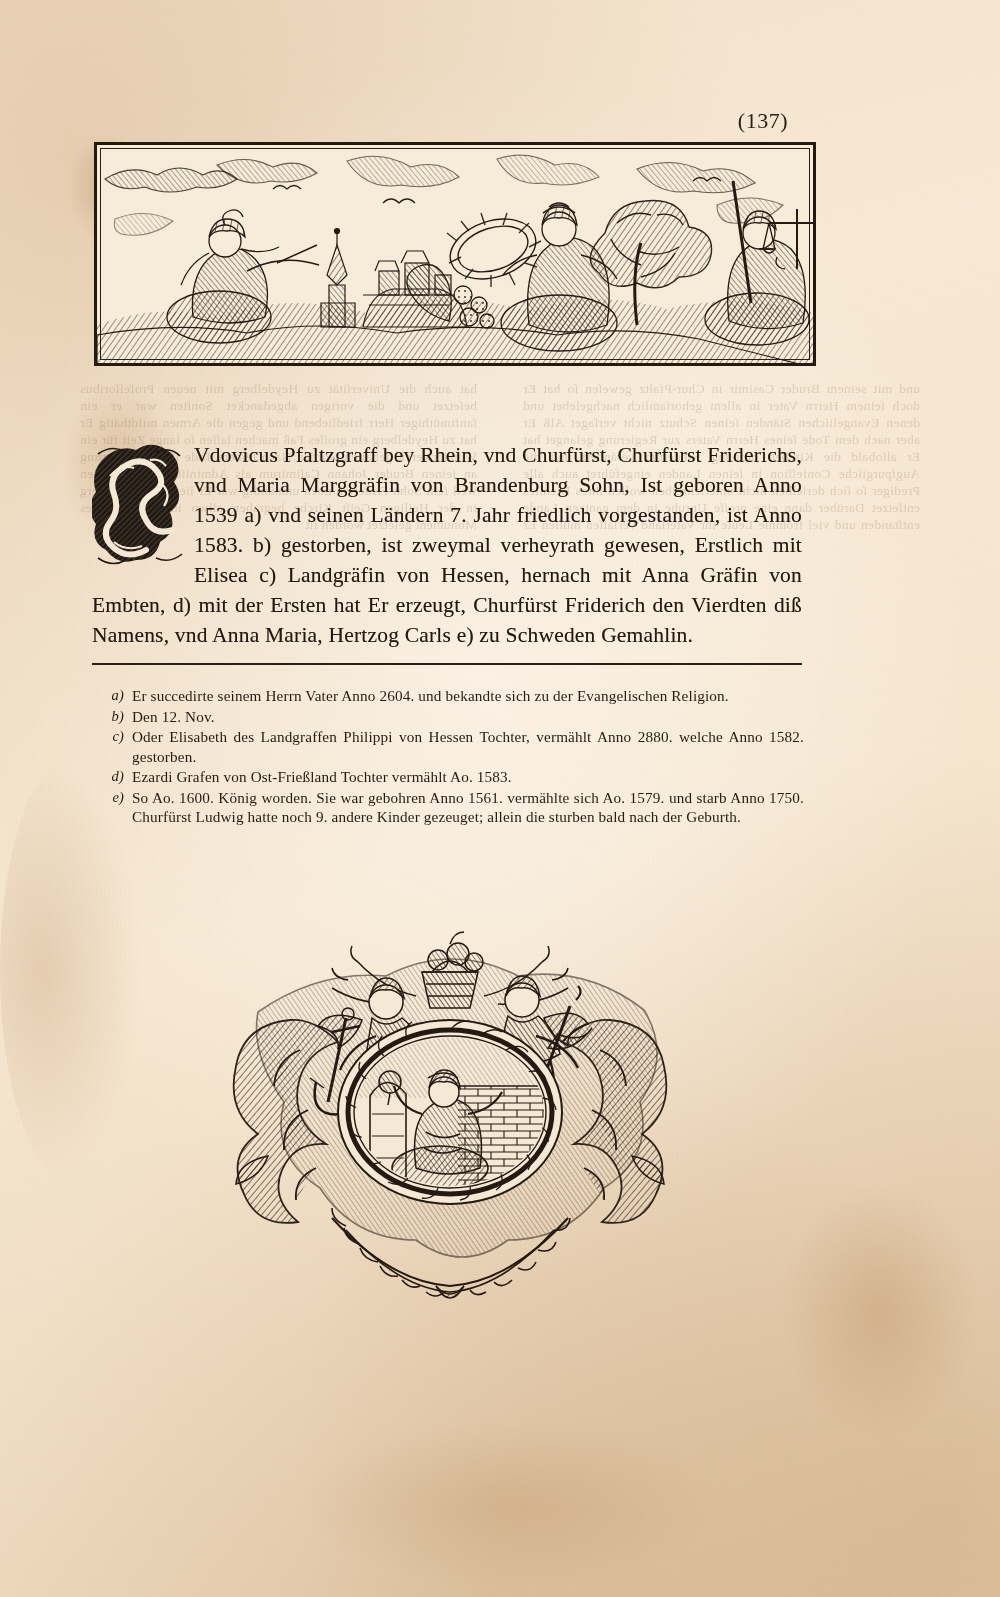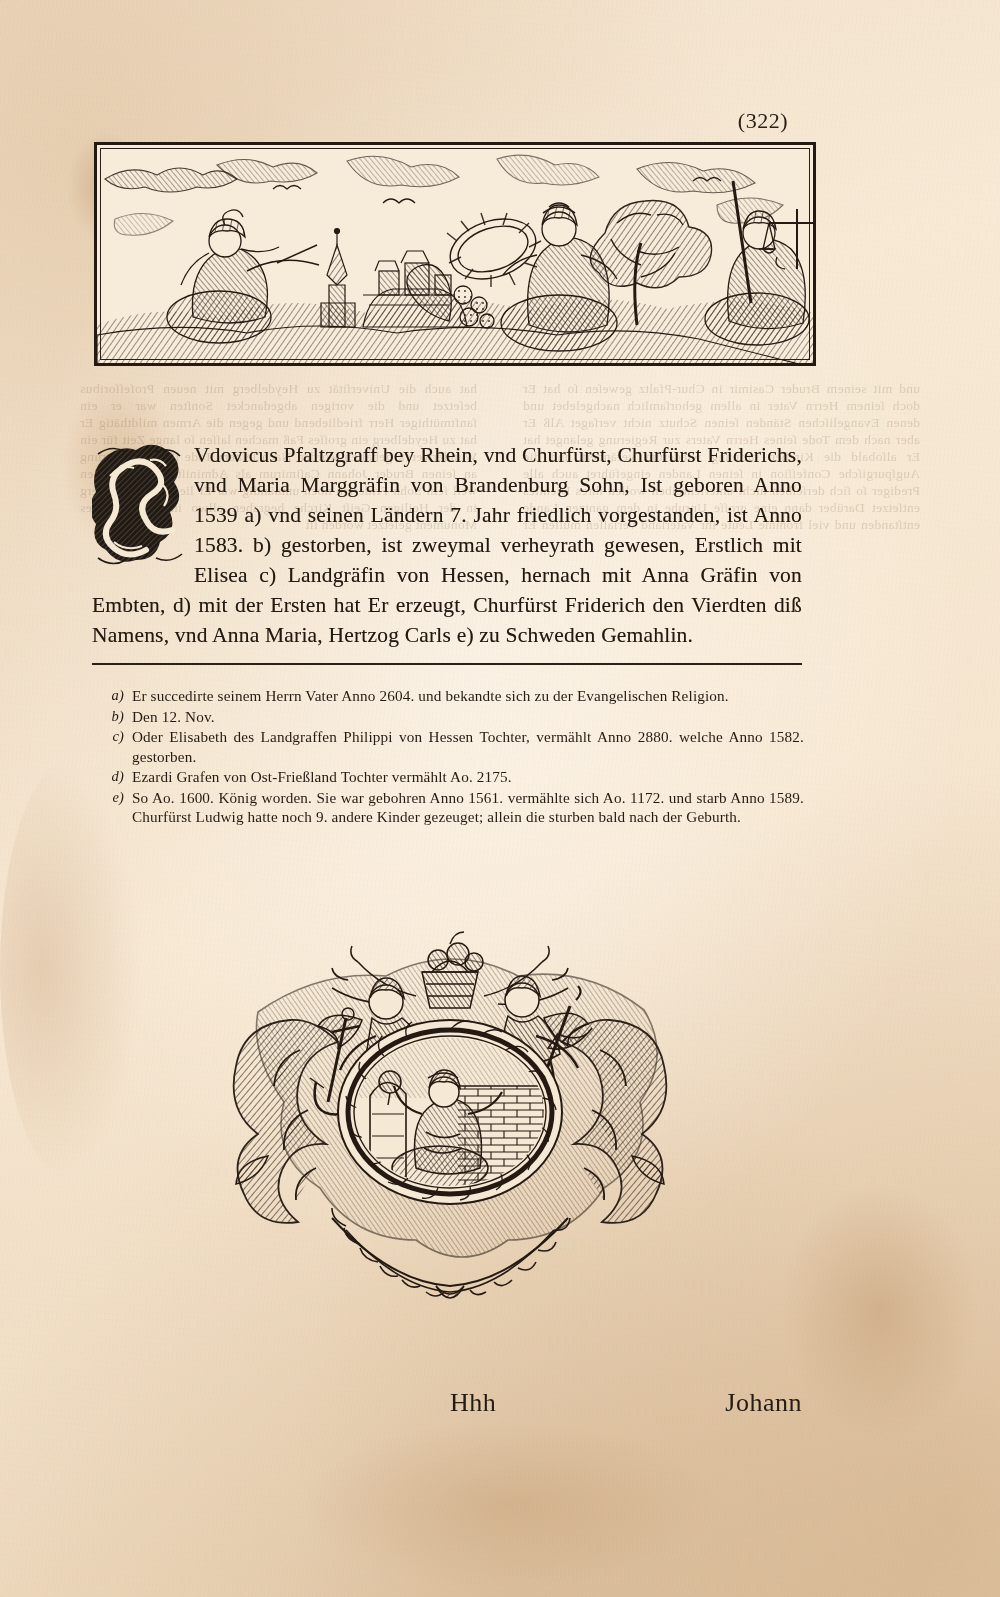--- a/index.html
+++ b/index.html
@@ -198,21 +198,21 @@
   <div id="grain"></div>
 
   <div class="stain" style="left:60px;top:380px;width:120px;height:170px;background:radial-gradient(ellipse at 50% 50%, rgba(176,126,74,0.28), rgba(176,126,74,0) 70%);"></div>
   <div class="stain" style="left:66px;top:132px;width:80px;height:110px;background:radial-gradient(ellipse at 50% 50%, rgba(170,120,70,0.30), rgba(170,120,70,0) 70%);"></div>
   <div class="stain" style="left:780px;top:1180px;width:200px;height:260px;background:radial-gradient(ellipse at 50% 50%, rgba(168,118,68,0.26), rgba(168,118,68,0) 70%);"></div>
   <div class="stain" style="left:300px;top:1420px;width:420px;height:170px;background:radial-gradient(ellipse at 50% 50%, rgba(172,122,72,0.20), rgba(172,122,72,0) 70%);"></div>
   <div class="stain" style="left:0px;top:760px;width:140px;height:420px;background:radial-gradient(ellipse at 30% 50%, rgba(165,115,66,0.22), rgba(165,115,66,0) 72%);"></div>
 
   <div id="showthrough">und mit seinem Bruder Casimir in Chur-Pfaltz geweſen ſo hat Er doch ſeinem Herrn Vater in allem gehorſamlich nachgelebet und denen Evangeliſchen Ständen ſeinen Schutz nicht verſaget Alß Er aber nach dem Tode ſeines Herrn Vaters zur Regierung gelanget hat Er alſobald die Kirchen ordnung wiederum verändert und die Augſpurgiſche Confeſſion in ſeinen Landen eingeführet auch alle Prediger ſo ſich derſelben nicht unterſchreiben wollen ihres Dienſtes entſetzet Darüber dann eine groſſe Unruhe in dem gantzen Lande entſtanden und viel fromme Leute ihr Vaterland verlaſſen müſſen Er hat auch die Univerſität zu Heydelberg mit neuen Profeſſoribus beſetzet und die vorigen abgedancket Sonſten war er ein ſanftmüthiger Herr friedliebend und gegen die Armen mildthätig Er hat zu Heydelberg ein groſſes Faß machen laſſen ſo lange Zeit für ein Wunderwerck gehalten worden Nach ſeinem Tode iſt die Regierung an ſeinen Bruder Johann Caſimirum als Adminiſtratorem gefallen weil ſein Sohn Friderich noch unmündig war Er liegt zu Heydelberg in der Heiligen Geiſt Kirche begraben allwo ihm ein ſchönes Monument geſetzet worden iſt</div>
 
-  <div id="folio">(322)</div>
+  <div id="folio">(137)</div>
 
   <div id="headpiece">
     <div class="inner-frame"></div>
     <svg viewBox="0 0 722 224" width="722" height="224" preserveAspectRatio="none">
       <defs>
         <pattern id="hatchA" width="5" height="5" patternUnits="userSpaceOnUse" patternTransform="rotate(35)">
           <line x1="0" y1="0" x2="0" y2="5" stroke="#241a12" stroke-width="1.1"></line>
         </pattern>
         <pattern id="hatchB" width="4" height="4" patternUnits="userSpaceOnUse" patternTransform="rotate(-40)">
           <line x1="0" y1="0" x2="0" y2="4" stroke="#241a12" stroke-width="0.9"></line>
@@ -367,25 +367,25 @@
     <div class="fn">
       <span class="fn-mark">b)</span>
       <span class="fn-text">Den 12. Nov.</span>
     </div>
     <div class="fn">
       <span class="fn-mark">c)</span>
       <span class="fn-text">Oder Elisabeth des Landgraffen Philippi von Hessen Tochter, vermählt Anno 2880. welche Anno 1582. gestorben.</span>
     </div>
     <div class="fn">
       <span class="fn-mark">d)</span>
-      <span class="fn-text">Ezardi Grafen von Ost-Frießland Tochter vermählt Ao. 2175.</span>
+      <span class="fn-text">Ezardi Grafen von Ost-Frießland Tochter vermählt Ao. 1583.</span>
     </div>
     <div class="fn">
       <span class="fn-mark">e)</span>
-      <span class="fn-text">So Ao. 1600. König worden. Sie war gebohren Anno 1561. vermählte sich Ao. 1172. und starb Anno 1589. Churfürst Ludwig hatte noch 9. andere Kinder gezeuget; allein die sturben bald nach der Geburth.</span>
+      <span class="fn-text">So Ao. 1600. König worden. Sie war gebohren Anno 1561. vermählte sich Ao. 1579. und starb Anno 1750. Churfürst Ludwig hatte noch 9. andere Kinder gezeuget; allein die sturben bald nach der Geburth.</span>
     </div>
   </div>
 
   <div id="tailpiece">
     <svg viewBox="0 0 620 420" width="620" height="420">
       <defs>
         <pattern id="tHatch" width="5" height="5" patternUnits="userSpaceOnUse" patternTransform="rotate(40)">
           <line x1="0" y1="0" x2="0" y2="5" stroke="#241a12" stroke-width="1.2"></line>
         </pattern>
         <pattern id="tHatch2" width="4" height="4" patternUnits="userSpaceOnUse" patternTransform="rotate(-35)">
@@ -514,18 +514,14 @@
         <path d="M296 386 q14 24 28 0 q-14 16 -28 0z" fill="url(#tHatch)"></path>
       </g>
 
       <g stroke="#241a12" stroke-width="1.5" fill="url(#tHatch)">
         <path d="M128 256 q-30 6 -32 28 q24 -6 32 -28z"></path>
         <path d="M492 256 q30 6 32 28 q-24 -6 -32 -28z"></path>
       </g>
     </svg>
   </div>
 
-  <div id="signature">
-    <span id="sig-left">Hhh</span>
-    <span id="catchword">Johann</span>
-  </div>
 
 </div>
 
 </body></html>

